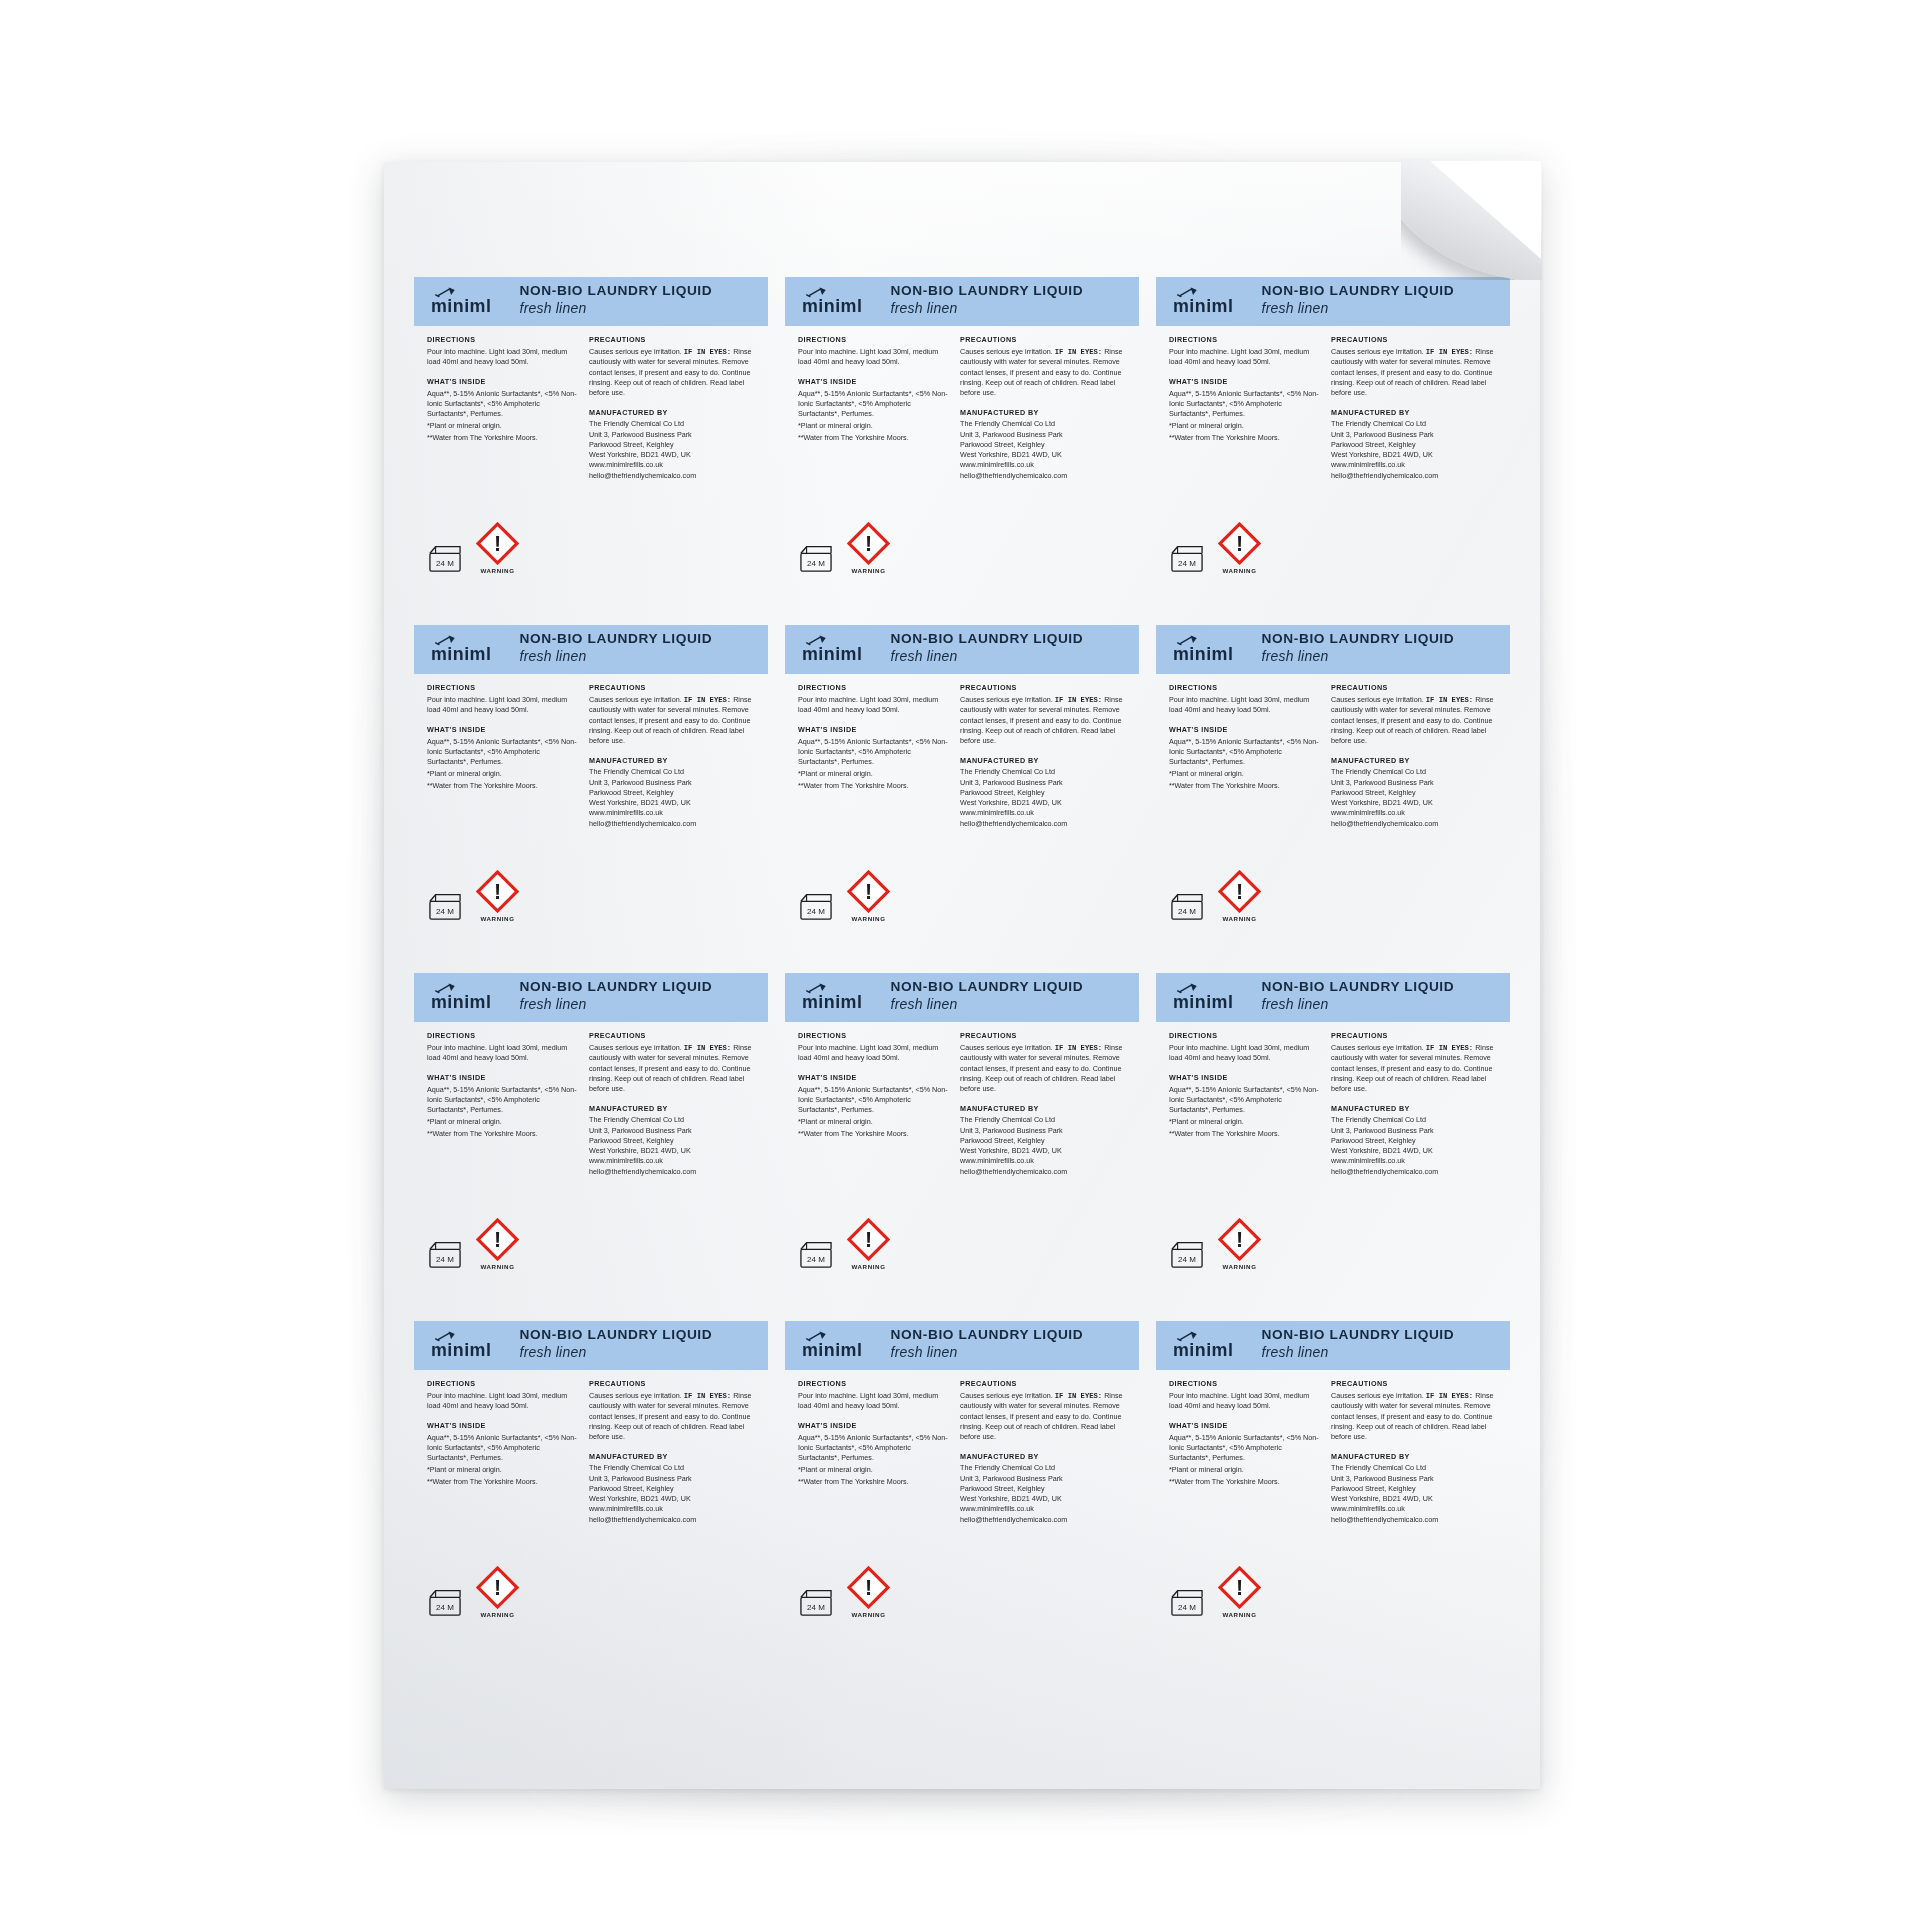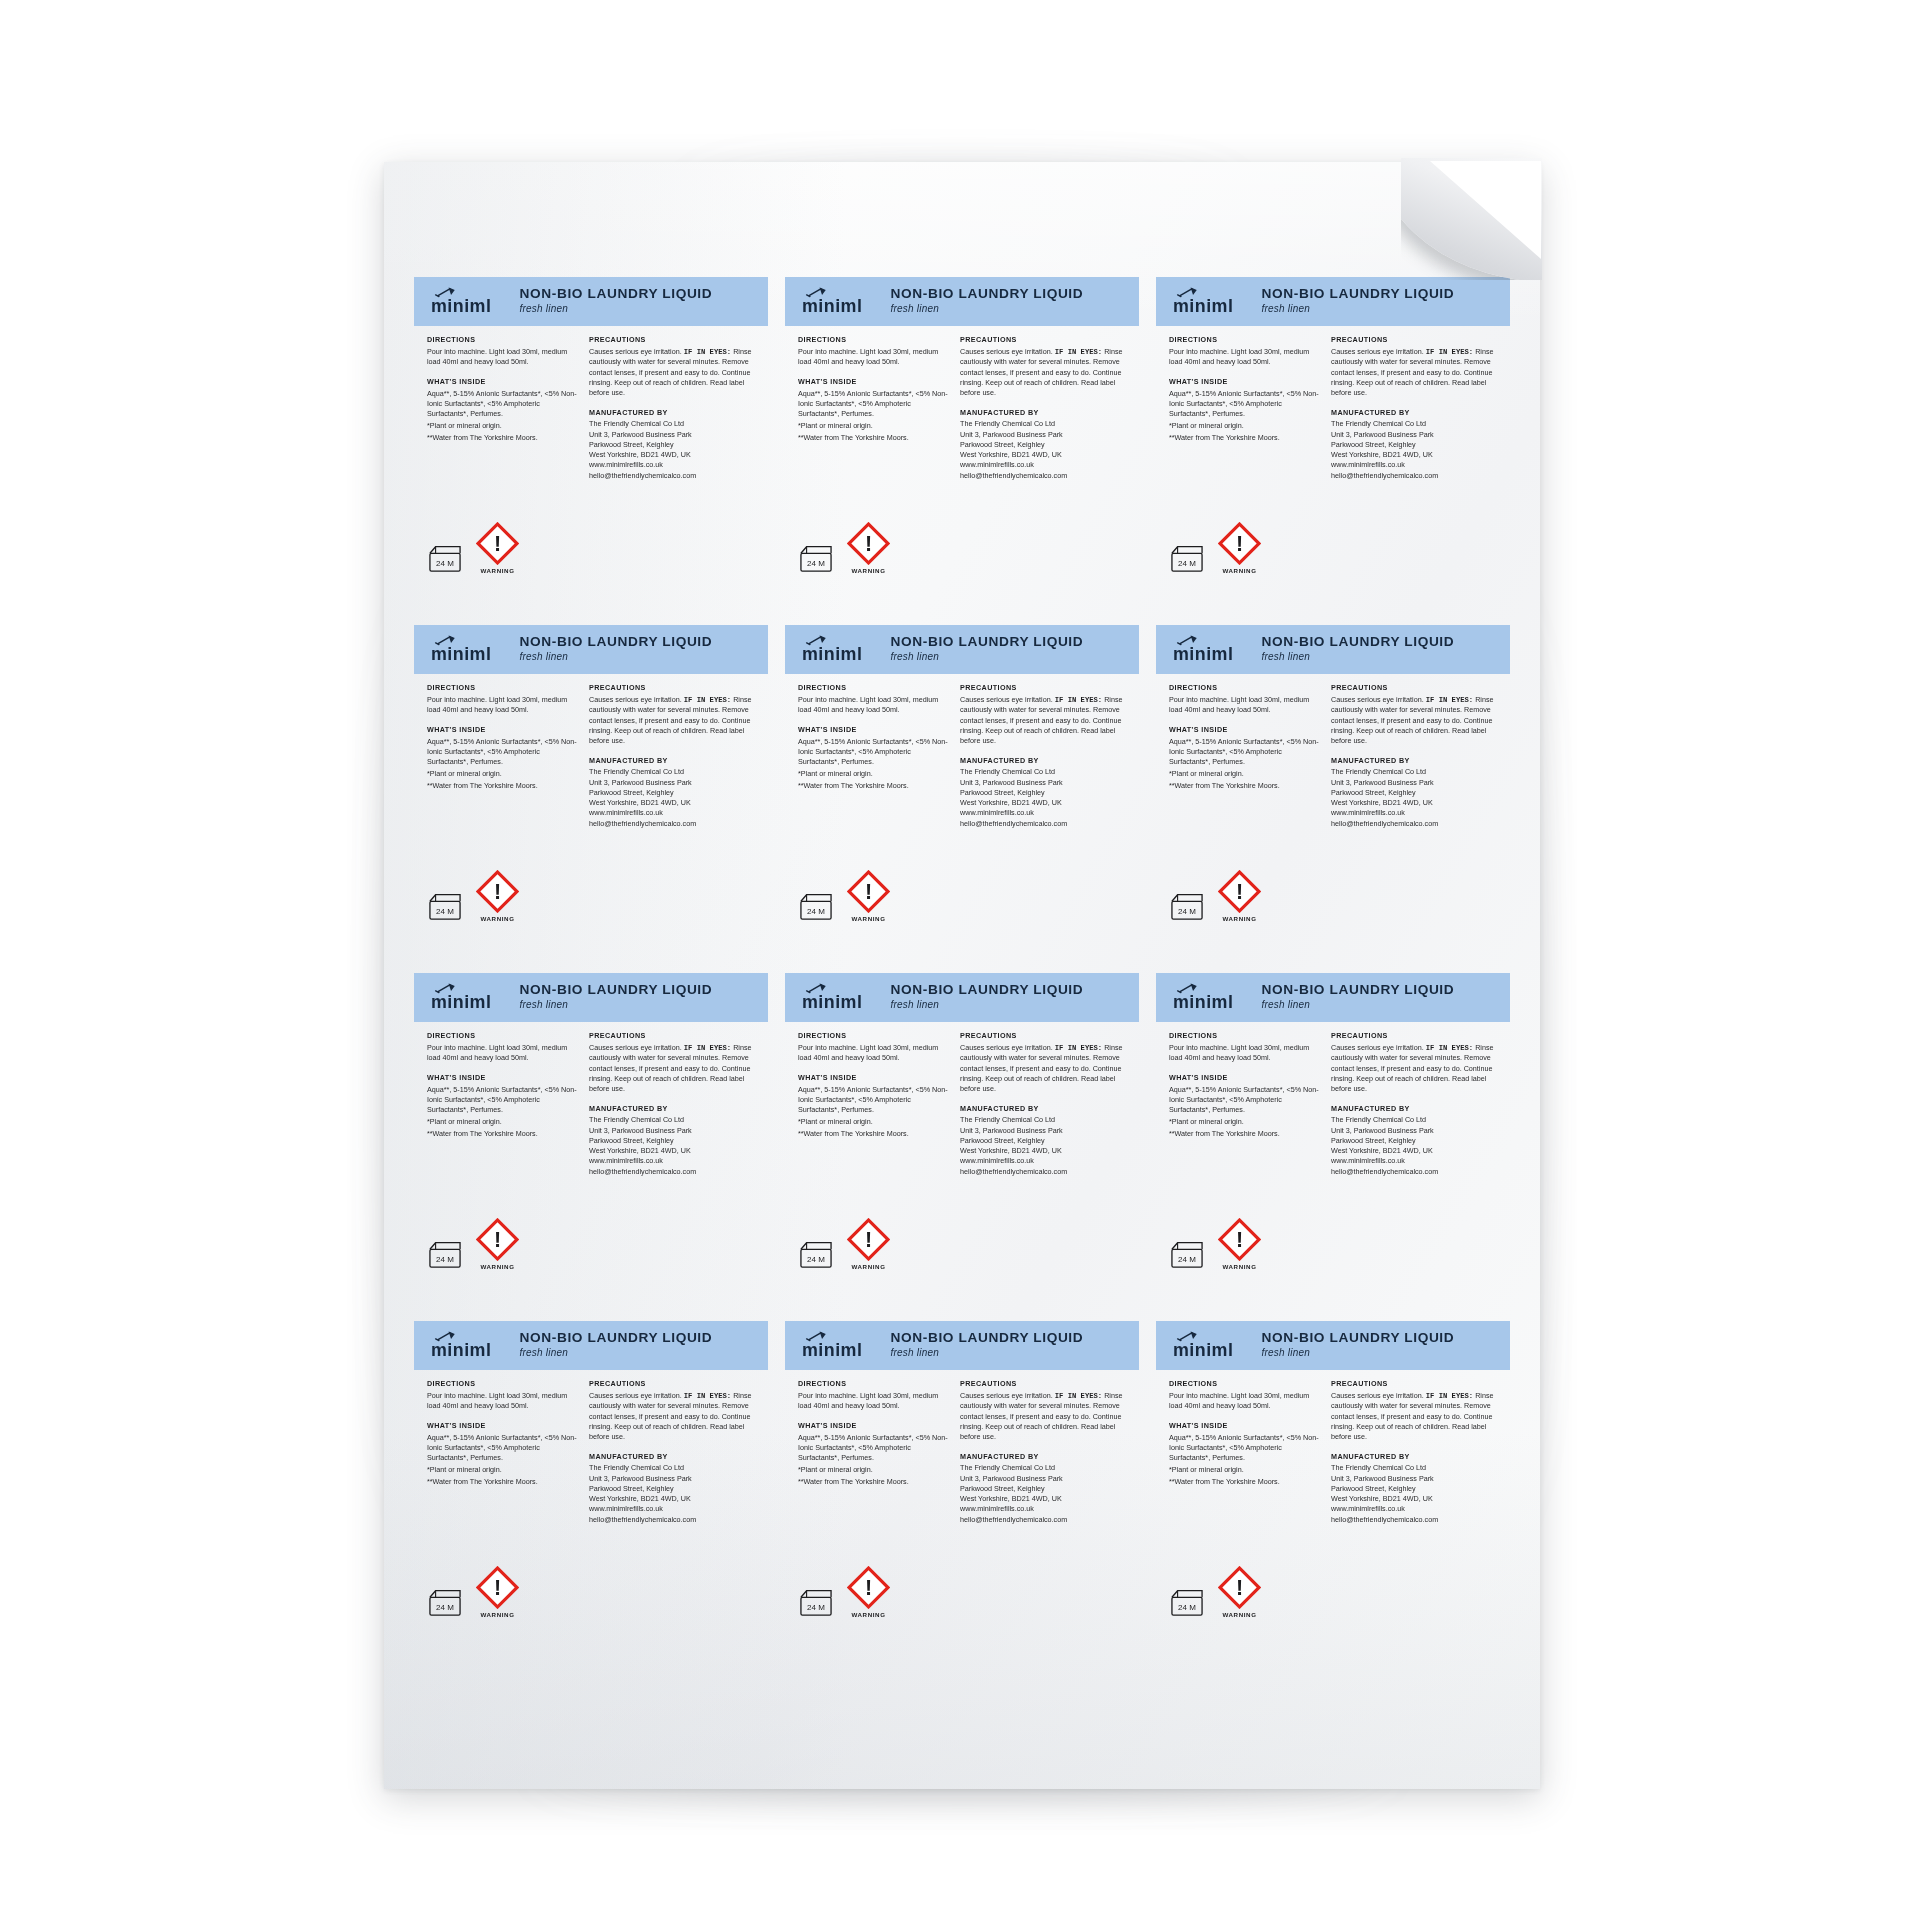--- a/index.html
+++ b/index.html
@@ -129,21 +129,21 @@
   .head-text { display: flex; flex-direction: column; justify-content: space-between; margin-left: 5.6px; }
   .head-title {
     font-size: 13.7px;
     letter-spacing: 0.6px;
     font-weight: bold;
     color: #17293f;
     line-height: 1.05;
     white-space: nowrap;
   }
   .head-sub {
-    font-size: 10px;
+    font-size: 14px;
     color: #17293f;
     font-style: italic;
     line-height: 1.5;
     letter-spacing: 0.2px;
   }
 
   
   .lbl-body {
     display: flex;
     padding: 9.4px 9.4px 0 13px;

